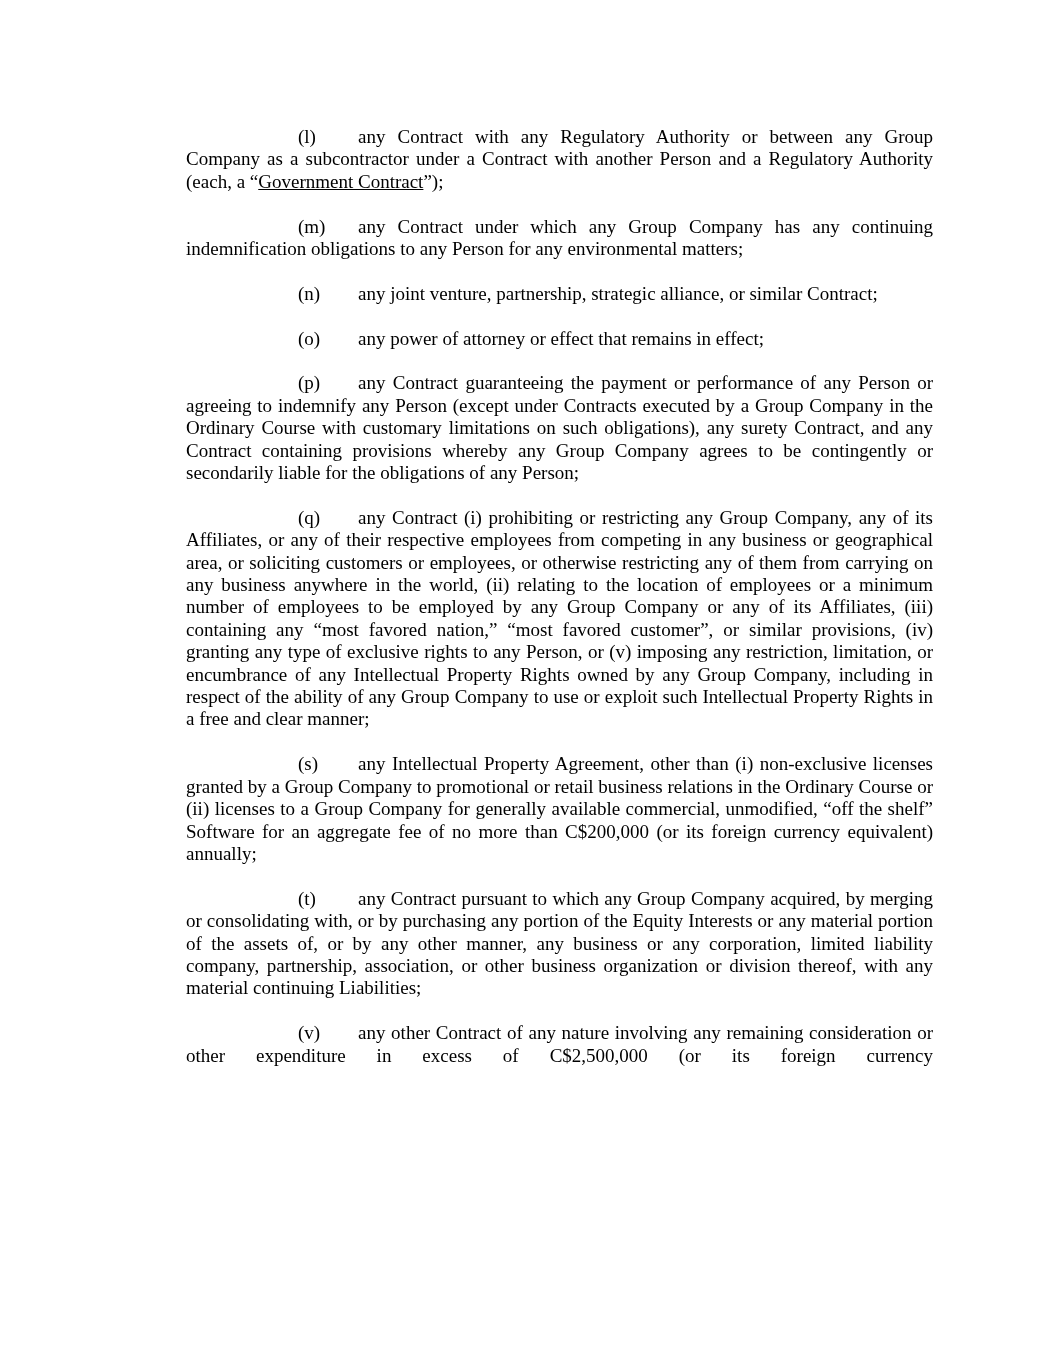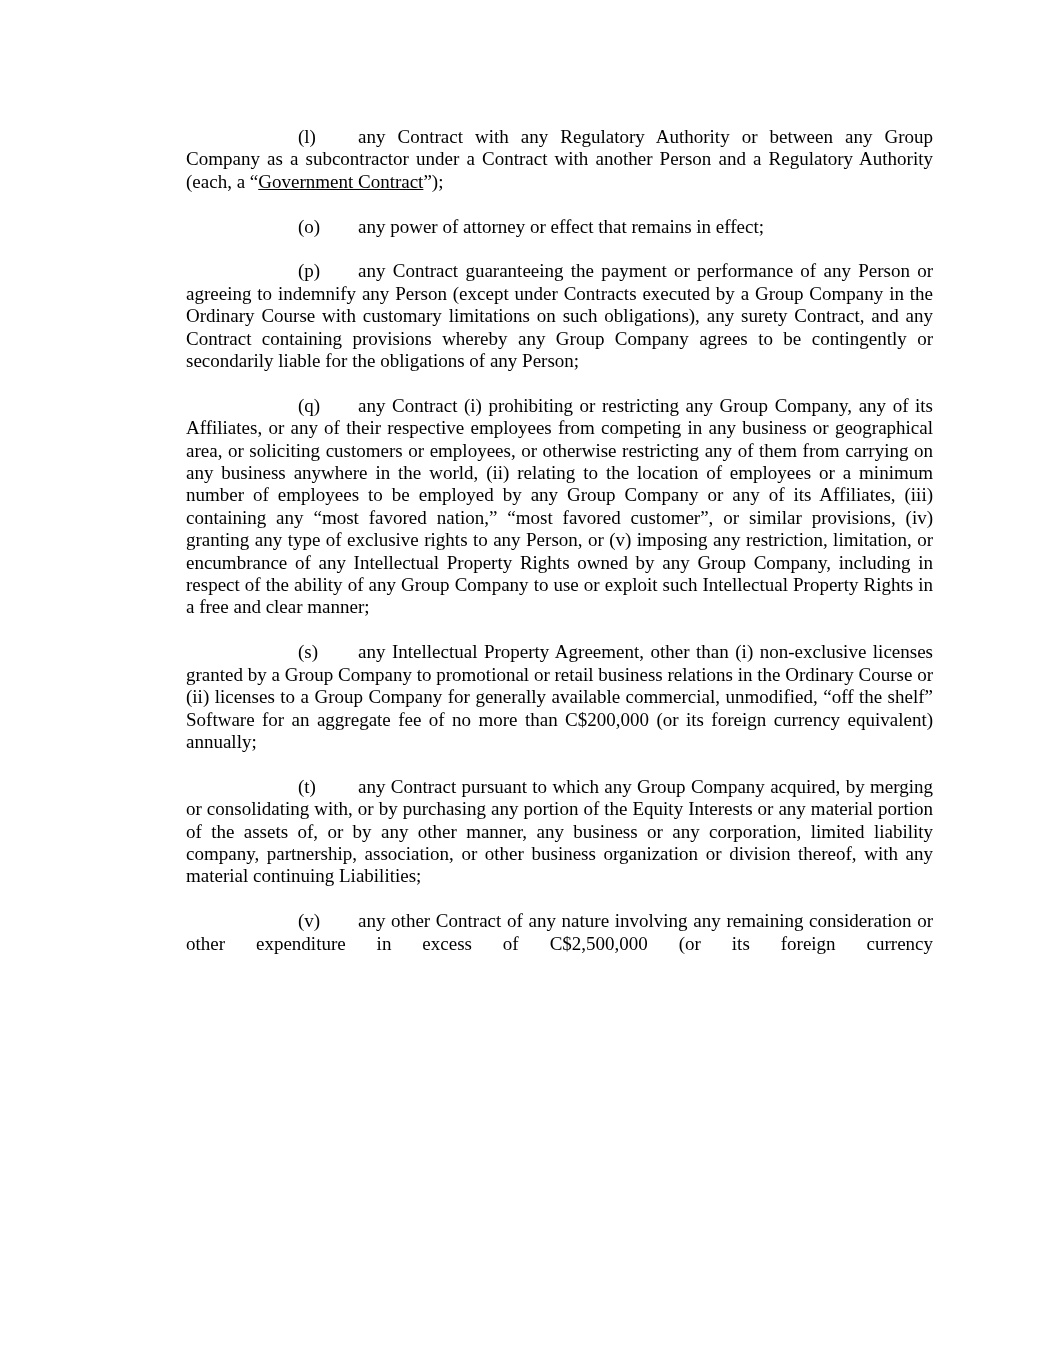--- a/index.html
+++ b/index.html
@@ -56,21 +56,23 @@
   }
 </style>
 </head>
 <body>
 
 <div class="page">
   <div class="content">
 
     <p class="clause"><span class="pnum">(l)</span><span class="ptext"><span>any Contract with any Regulatory Authority or between any Group Company as a subcontractor under a Contract with another Person and a Regulatory Authority (each, a “</span><span class="underline">Government Contract</span><span>”);</span></span></p>
 
+    <p class="clause"><span class="pnum">(m)</span><span class="ptext">any Contract under which any Group Company has any continuing indemnification obligations to any Person for any environmental matters;</span></p>
 
+    <p class="clause"><span class="pnum">(n)</span><span class="ptext">any joint venture, partnership, strategic alliance, or similar Contract;</span></p>
 
     <p class="clause"><span class="pnum">(o)</span><span class="ptext">any power of attorney or effect that remains in effect;</span></p>
 
     <p class="clause"><span class="pnum">(p)</span><span class="ptext">any Contract guaranteeing the payment or performance of any Person or agreeing to indemnify any Person (except under Contracts executed by a Group Company in the Ordinary Course with customary limitations on such obligations), any surety Contract, and any Contract containing provisions whereby any Group Company agrees to be contingently or secondarily liable for the obligations of any Person;</span></p>
 
     <p class="clause"><span class="pnum">(q)</span><span class="ptext">any Contract (i) prohibiting or restricting any Group Company, any of its Affiliates, or any of their respective employees from competing in any business or geographical area, or soliciting customers or employees, or otherwise restricting any of them from carrying on any business anywhere in the world, (ii) relating to the location of employees or a minimum number of employees to be employed by any Group Company or any of its Affiliates, (iii) containing any “most favored nation,” “most favored customer”, or similar provisions, (iv) granting any type of exclusive rights to any Person, or (v) imposing any restriction, limitation, or encumbrance of any Intellectual Property Rights owned by any Group Company, including in respect of the ability of any Group Company to use or exploit such Intellectual Property Rights in a free and clear manner;</span></p>
 
 
     <p class="clause"><span class="pnum">(s)</span><span class="ptext">any Intellectual Property Agreement, other than (i) non-exclusive licenses granted by a Group Company to promotional or retail business relations in the Ordinary Course or (ii) licenses to a Group Company for generally available commercial, unmodified, “off the shelf” Software for an aggregate fee of no more than C$200,000 (or its foreign currency equivalent) annually;</span></p>
 

